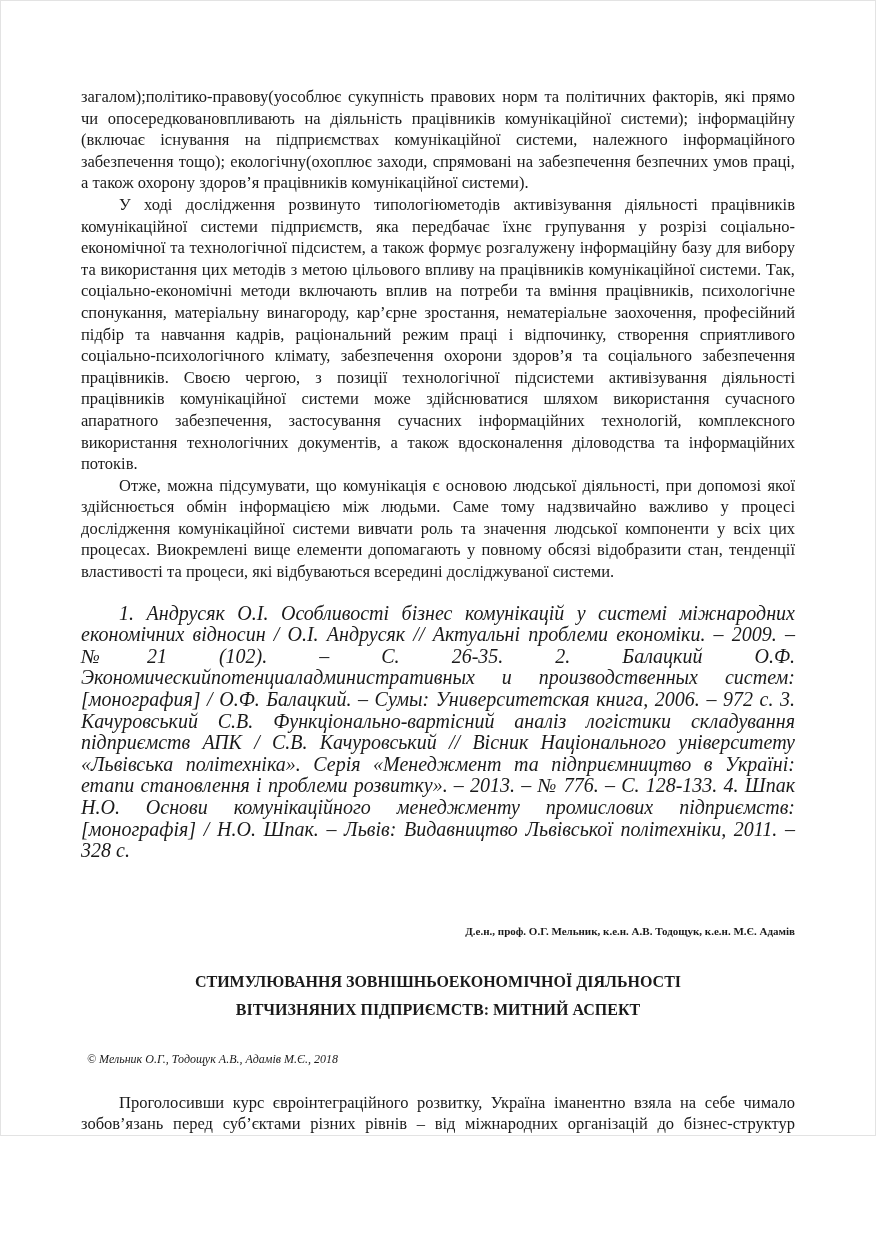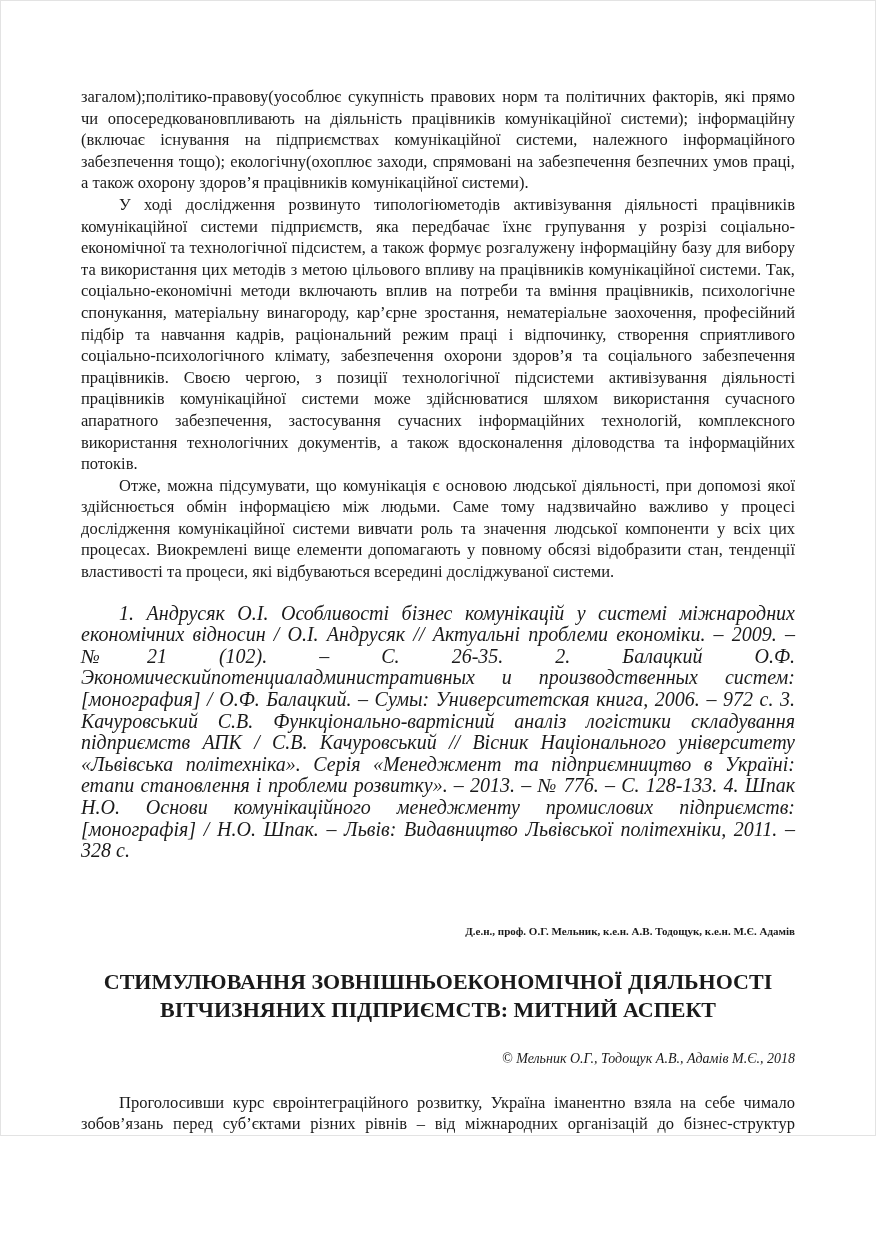--- a/index.html
+++ b/index.html
@@ -47,32 +47,32 @@
     line-height: 22px;
   }
   .byline .authors {
     font-weight: bold;
   }
   .byline .affiliation {
     font-weight: normal;
   }
   .title {
     margin: 26px 0 0 0;
-    font-size: 22px;
+    font-size: 16px;
     line-height: 28px;
     font-weight: bold;
     text-align: center;
     white-space: pre-line;
   }
   .copyright {
     margin: 24px 0 0 6px;
-    font-size: 14px;
+    font-size: 12px;
     line-height: 22px;
     font-style: italic;
-    text-align: right;
+    text-align: left;
   }
   .intro {
     margin-top: 22px;
   }
   .page-number {
     position: absolute;
     left: 0;
     right: 0;
     top: 1148px;
     text-align: center;

